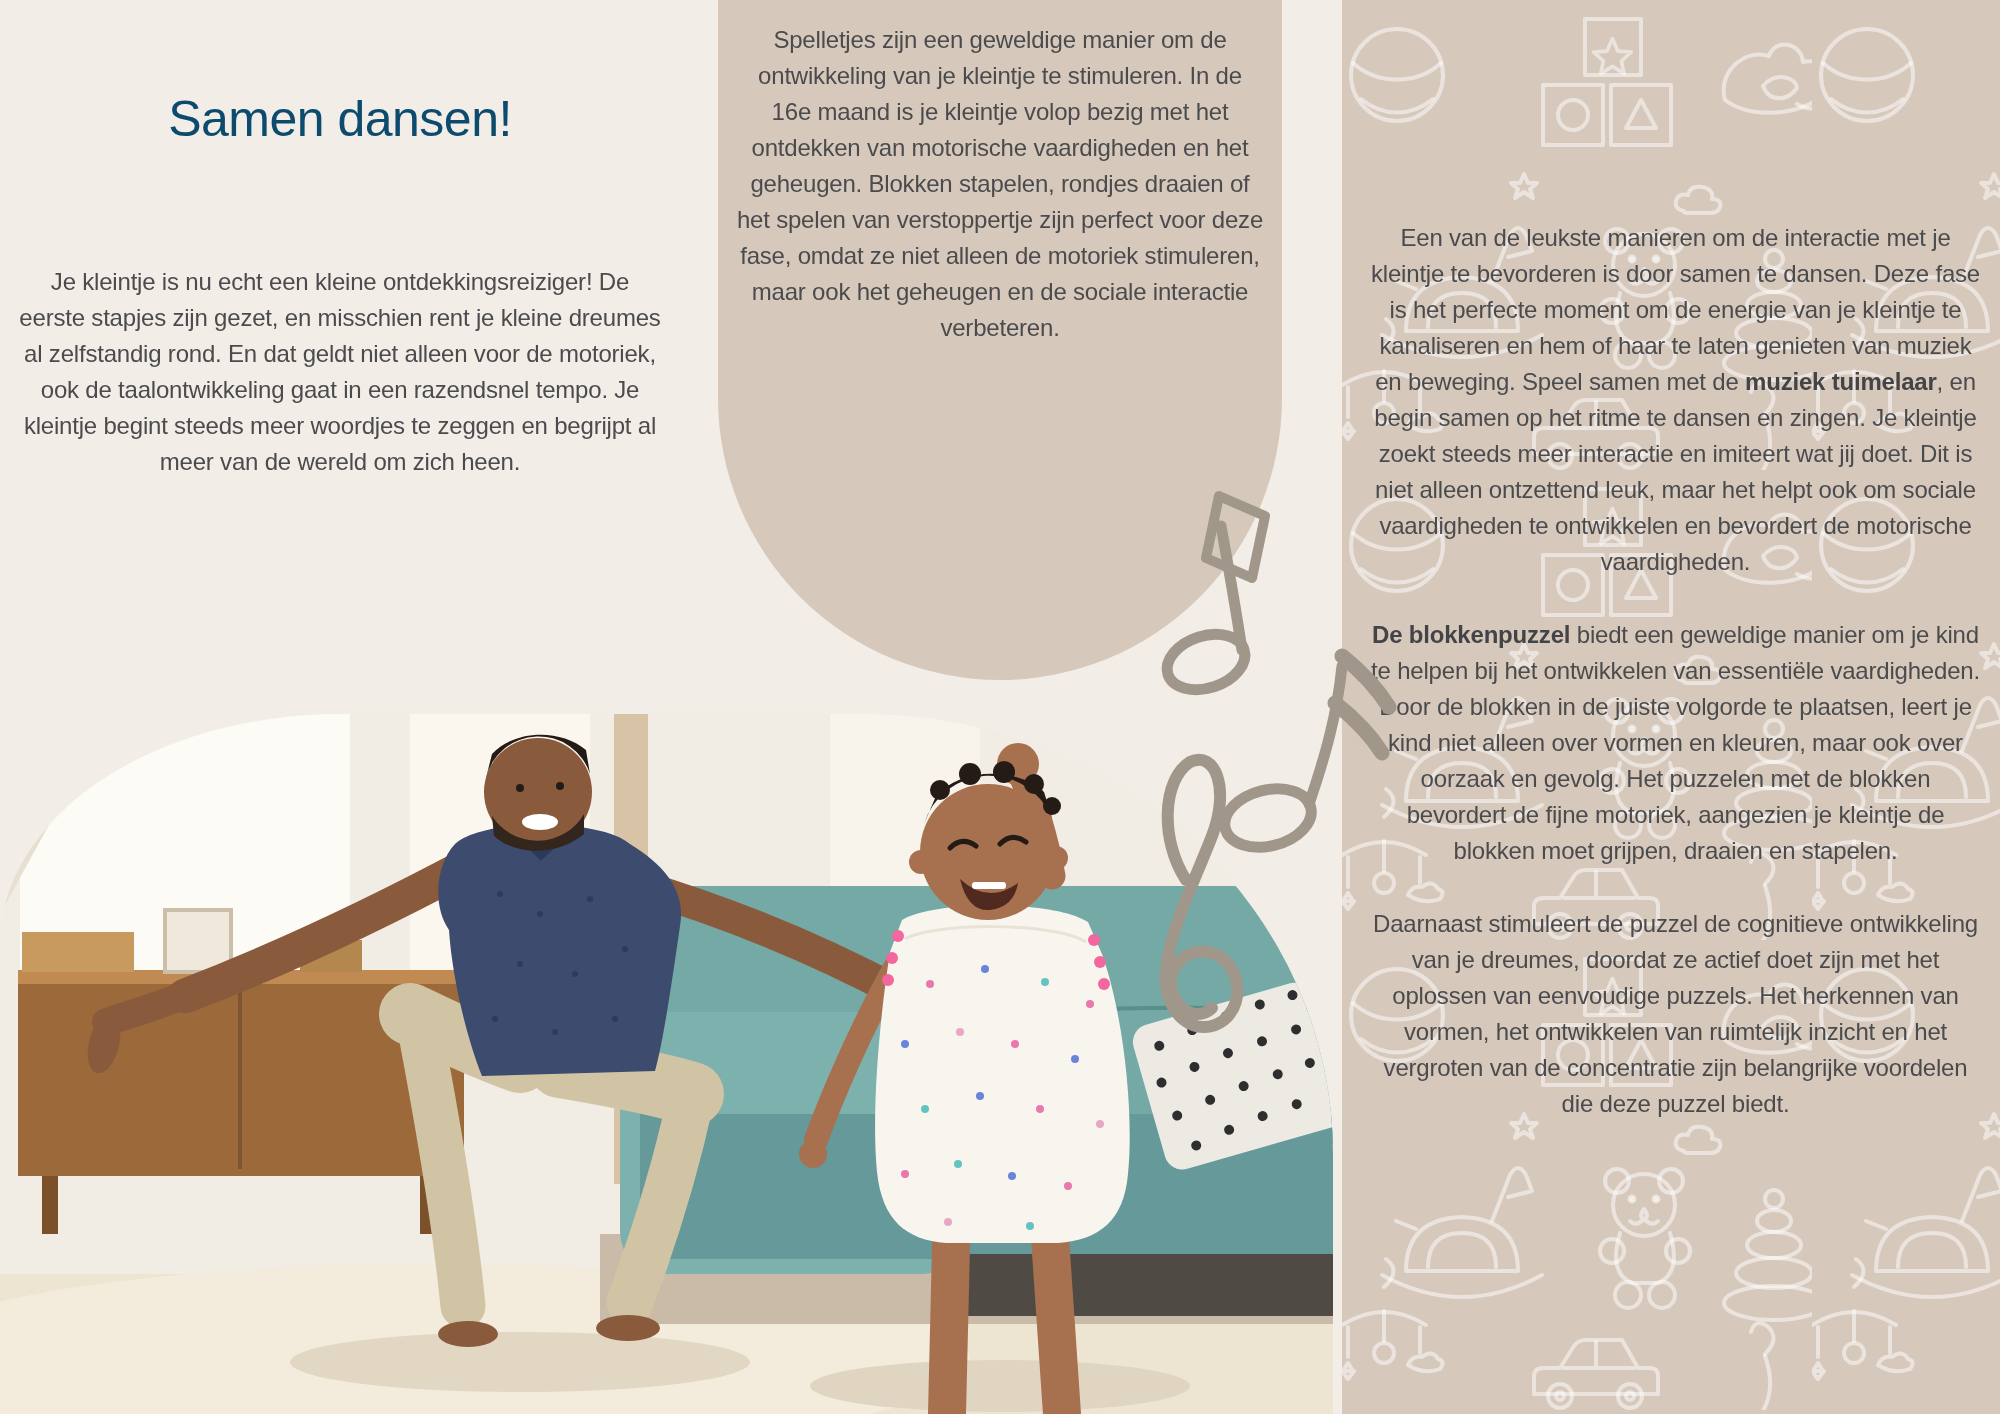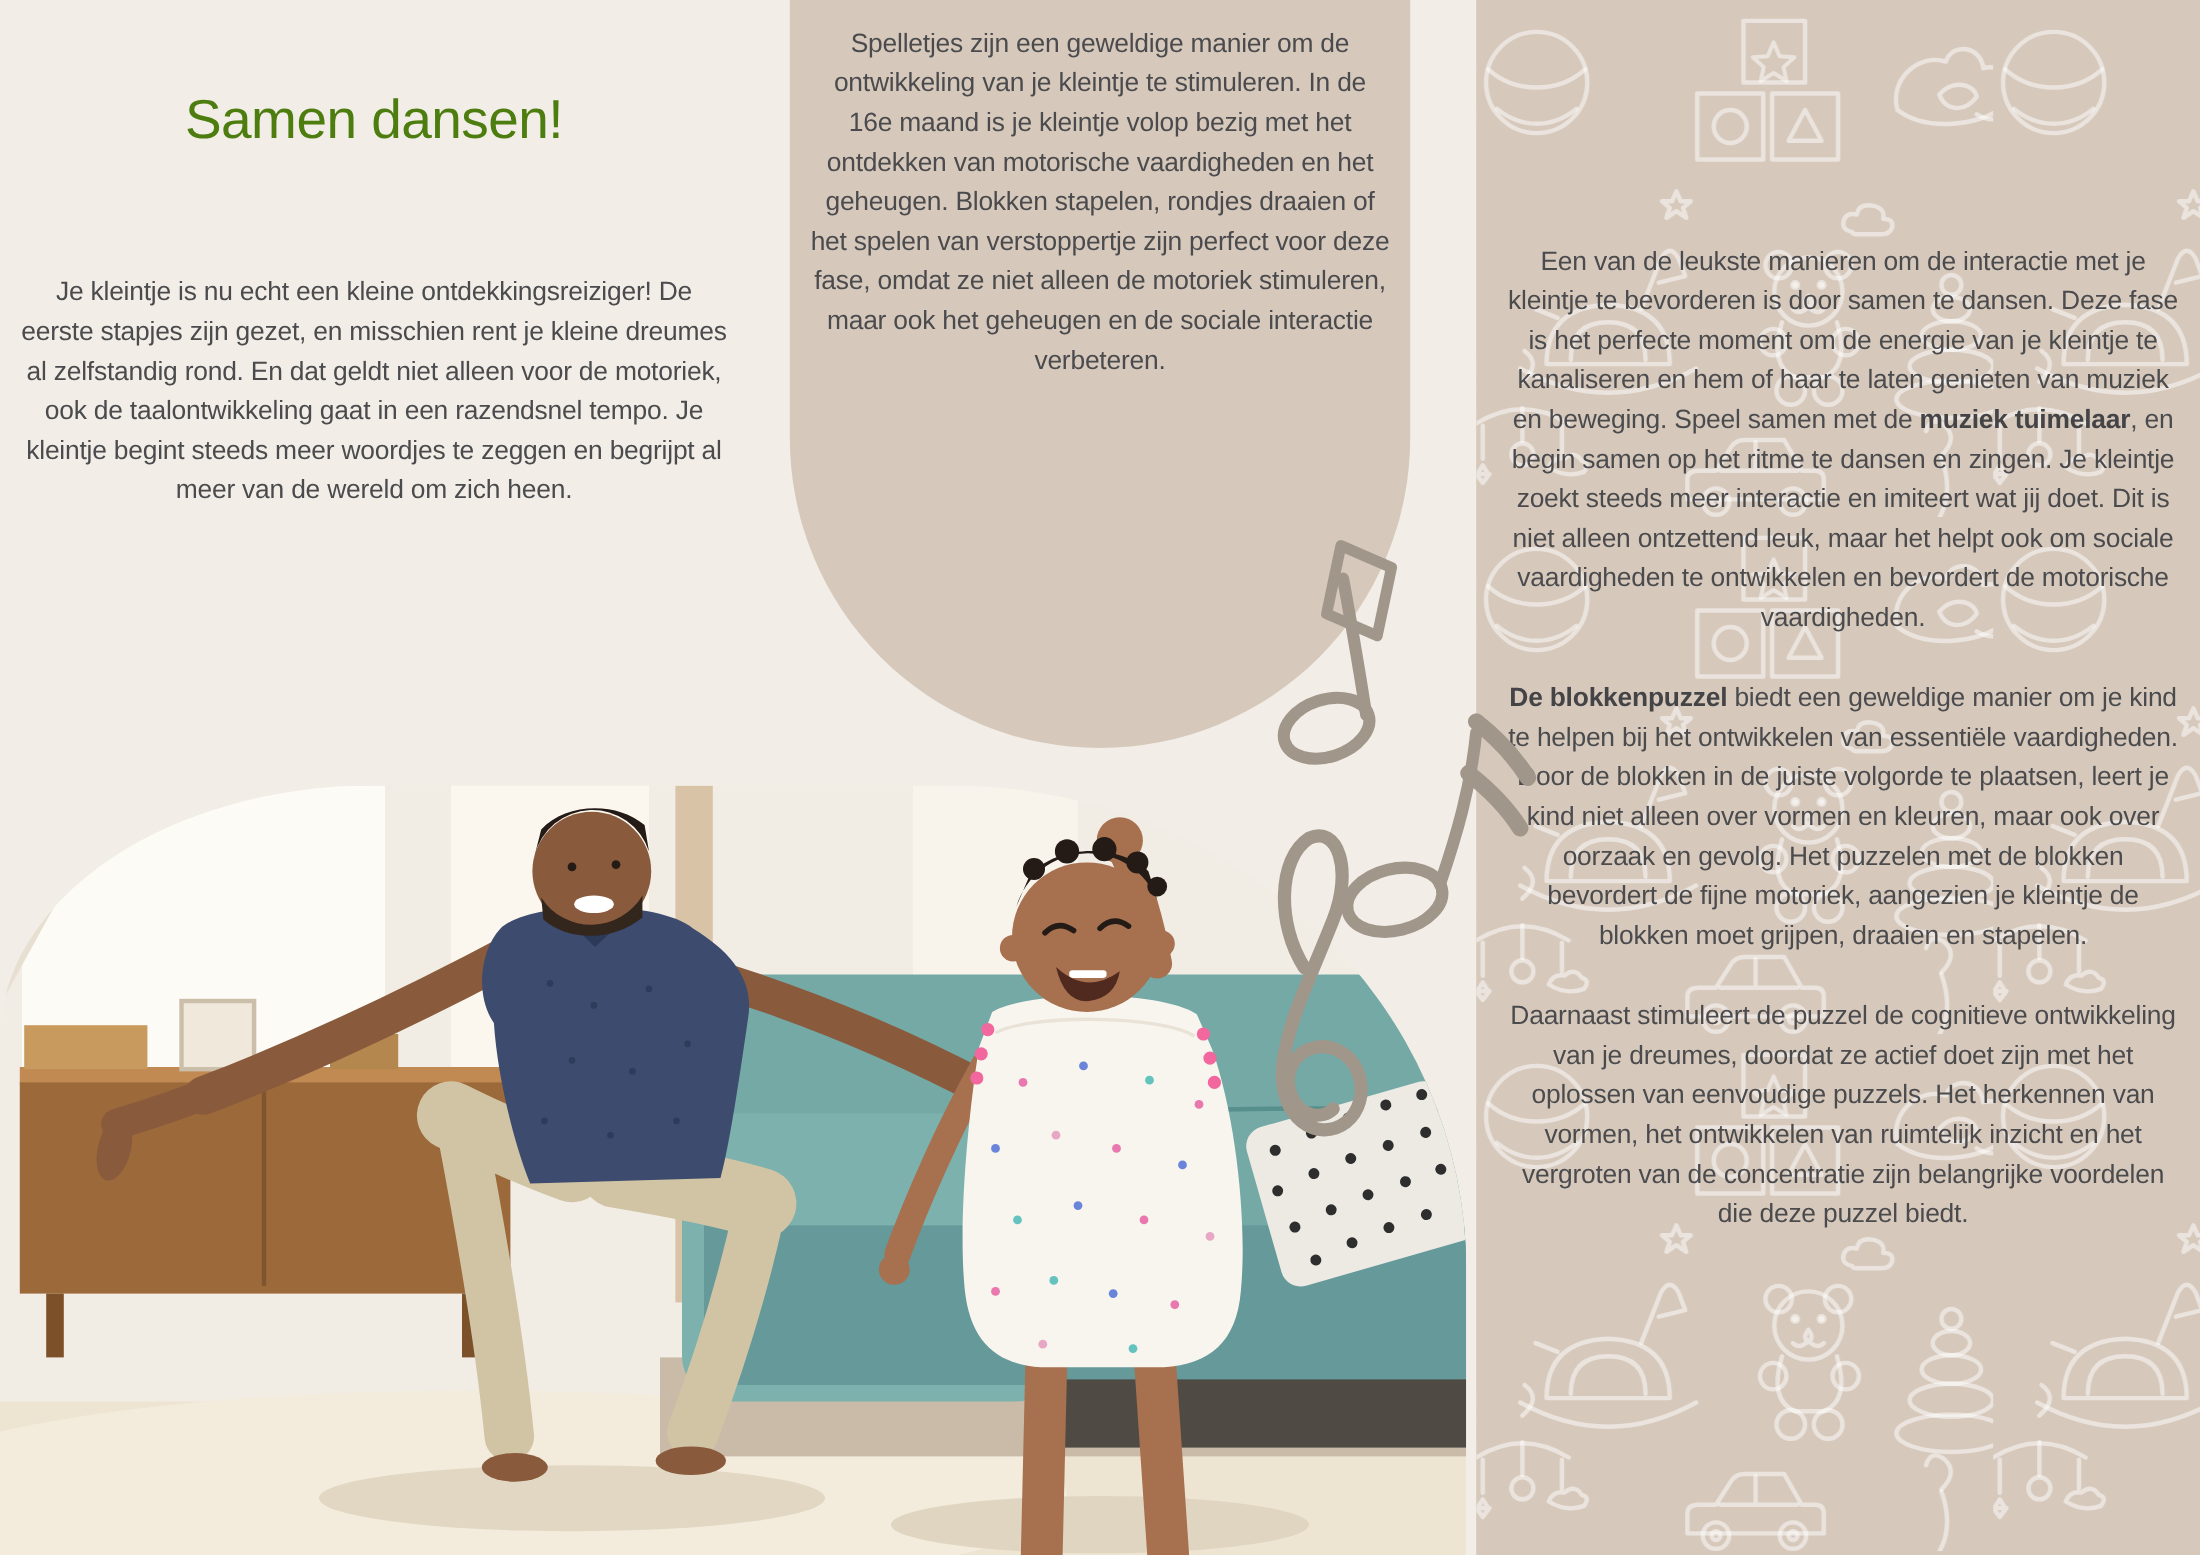--- a/index.html
+++ b/index.html
@@ -15,26 +15,26 @@
   .badge {
     position:absolute; left:8px; top:10px; width:120px; height:120px;
     border-radius:50%; background:#a89c90; color:#ffffff;
     display:flex; flex-direction:column; align-items:center; justify-content:center;
     font-size:25px; line-height:30px; text-align:center; z-index:6;
   }
 
   
   .left-col { position:absolute; left:15px; top:0; width:650px; z-index:2; }
   .left-title {
-    position:absolute; top:79px; left:0; width:100%;
-    font-size:50px; font-weight:400; color:#4d7c0f; text-align:center;
+    position:absolute; top:90px; left:0; width:100%;
+    font-size:50px; font-weight:400; color:#0c4a6e; text-align:center;
     letter-spacing:-0.5px;
   }
   .left-para {
-    position:absolute; top:248px; left:0; width:100%;
+    position:absolute; top:264px; left:0; width:100%;
     font-size:24px; line-height:36px; color:#4b4b4e; text-align:center;
     letter-spacing:-0.2px;
   }
 
   
   .panel-middle {
     position:absolute; left:718px; top:0; width:564px; height:680px;
     background:#d6c9bc; border-radius:0 0 282px 282px; z-index:2;
   }
   .panel-middle .heading {

